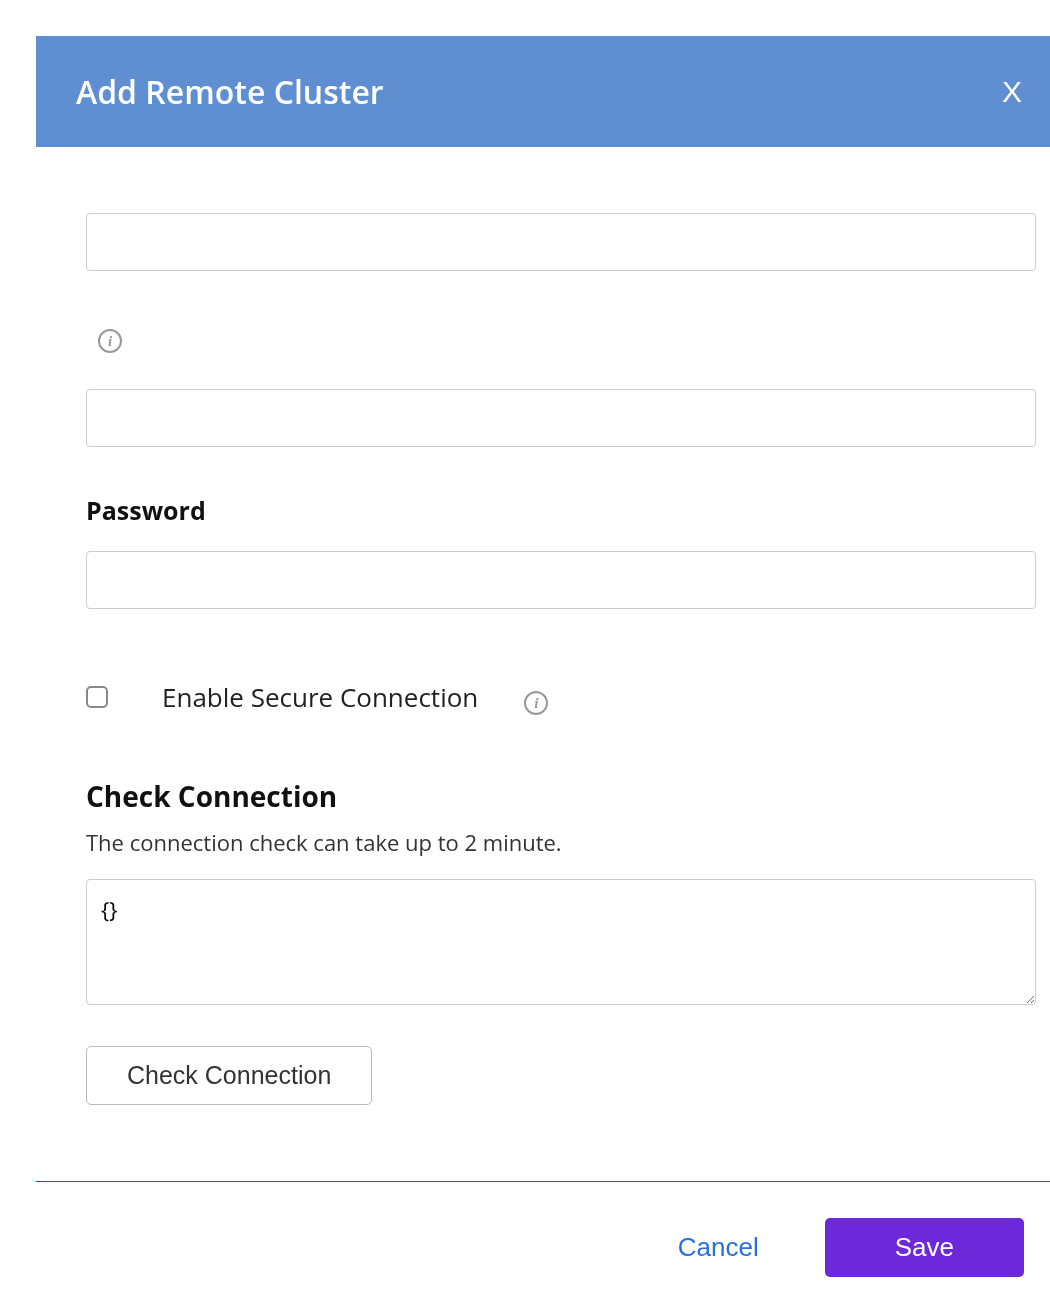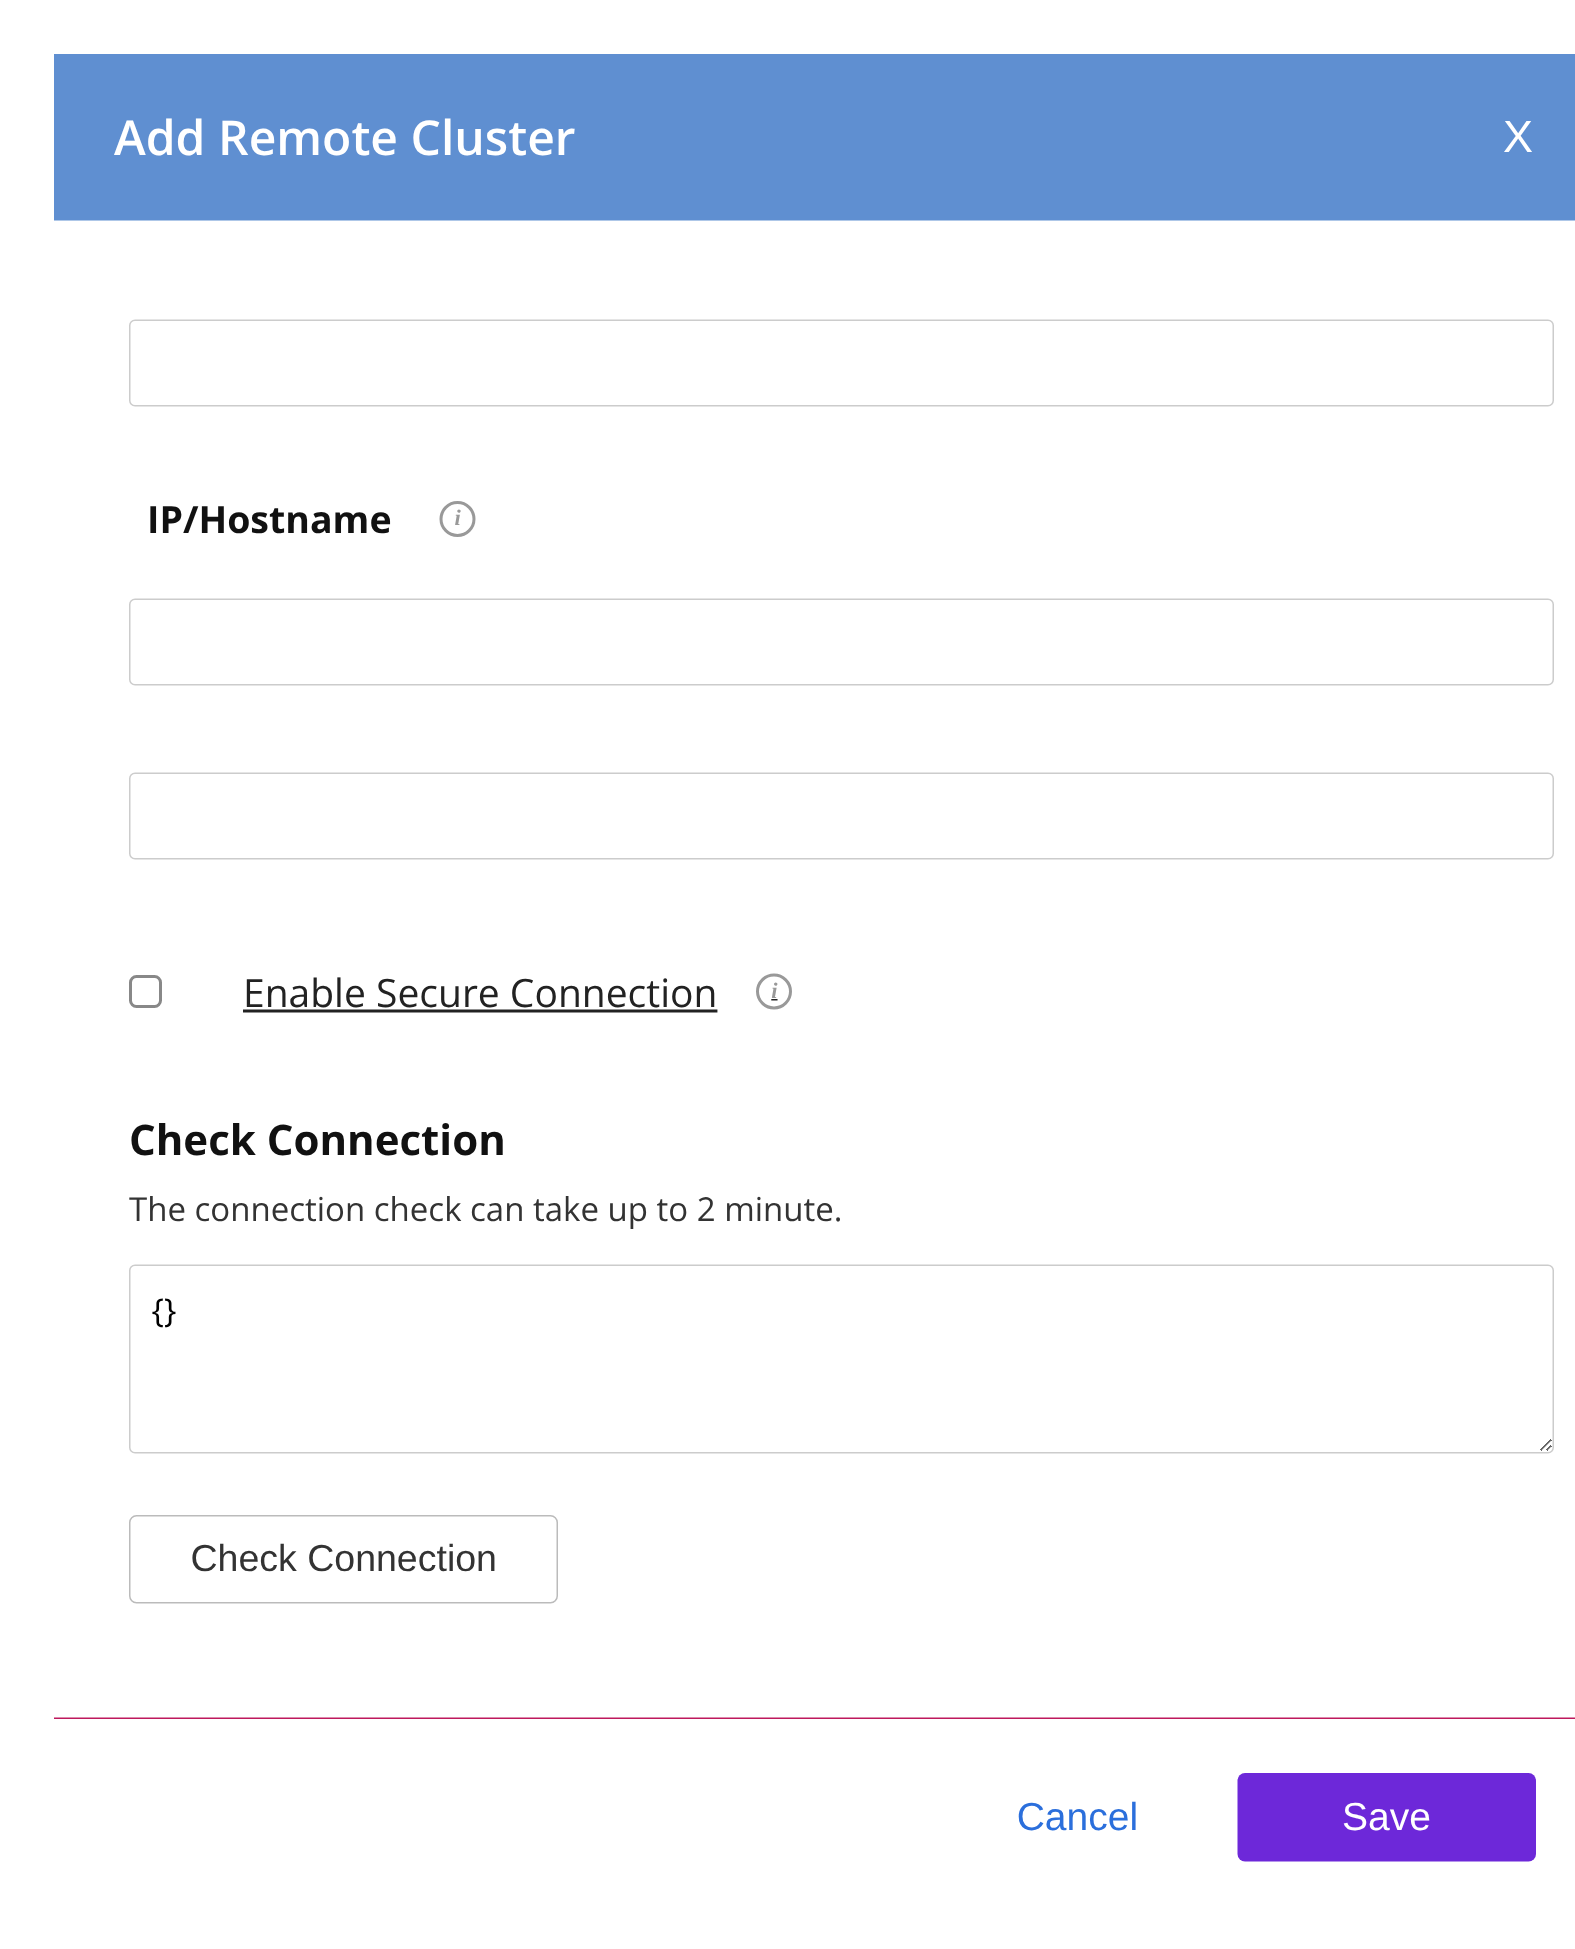--- a/index.html
+++ b/index.html
@@ -66,23 +66,22 @@
       height: 22px;
       border: 2px solid #888;
       border-radius: 5px;
       cursor: pointer;
       flex-shrink: 0;
     }
     .checkbox-label {
       font-size: 26px;
       color: #222;
       display: flex;
-      align-items: center;
-      gap: 2px;
-      text-decoration: underline;
+      align-items: flex-end;
+      gap: 22px;
     }
     .info-icon {
       display: inline-flex;
       align-items: center;
       justify-content: center;
       width: 24px;
       height: 24px;
       border: 2px solid #999;
       border-radius: 50%;
       color: #999;
@@ -163,28 +162,28 @@
 </div>
 
 <div class="modal-body">
 
   <div class="form-group">
     <input class="form-input" type="text" value="" style="">
   </div>
 
   <div class="form-group">
     <div class="form-label">
-      <span>IP/Hostname</span>
       <span class="info-icon">i</span>
     </div>
     <input class="form-input" type="text" value="" style="">
   </div>
 
 
   <div class="form-group">
+    <div class="form-label">Password</div>
     <input class="form-input" type="password" value="" style="">
   </div>
 
   <div class="checkbox-row">
     <div class="checkbox-box"></div>
     <div class="checkbox-label">
       <span>Enable Secure Connection</span>
       <span class="info-icon">i</span>
     </div>
   </div>

